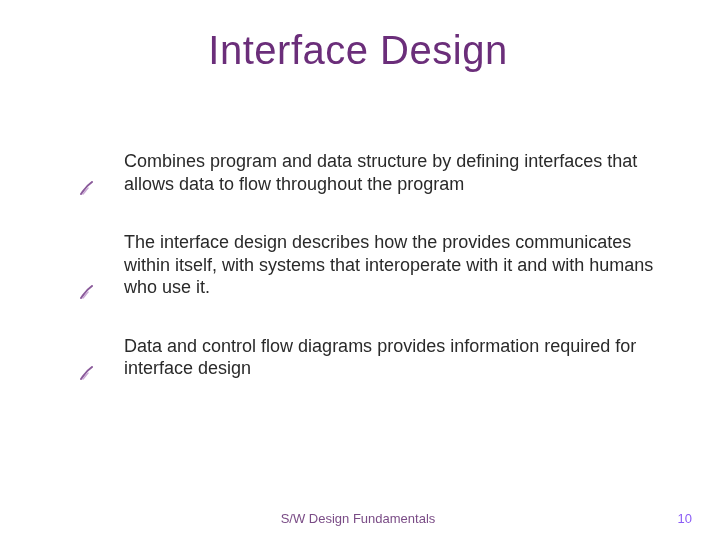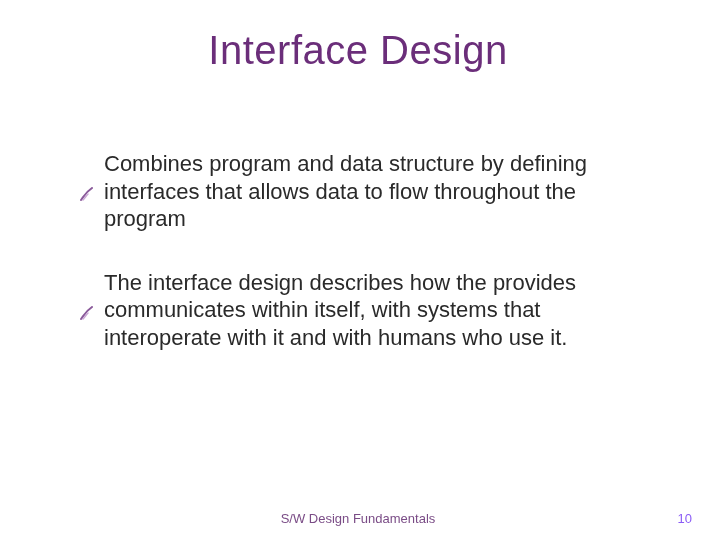--- a/index.html
+++ b/index.html
@@ -30,25 +30,26 @@
     letter-spacing: 0.5px;
   }
   .body {
     position: absolute;
     top: 150px;
     left: 80px;
     right: 60px;
   }
   .bullet {
     display: flex;
-    align-items: center;
+    align-items: flex-end;
     margin-bottom: 36px;
-    font-size: 22px;
+    font-size: 18px;
     color: #2a2a2a;
     line-height: 1.25;
+    gap: 20px;
   }
   .bullet .marker {
     flex: 0 0 auto;
     width: 14px;
     height: 14px;
     margin-top: 6px;
     margin-right: 10px;
   }
   .bullet .marker svg {
     display: block;
@@ -95,19 +96,28 @@
     <div class="bullet">
       <span class="marker">
         <svg width="14" height="14" viewBox="0 0 14 14">
           <path d="M1 13 C4 9, 6 5, 12 1" stroke="#8a5a9a" stroke-width="2" fill="none" stroke-linecap="round"></path>
           <path d="M3 13 C5 11, 6 9, 8 7" stroke="#c9a8d4" stroke-width="1.5" fill="none" stroke-linecap="round"></path>
         </svg>
       </span>
       <span class="text">The interface design describes how the provides communicates within itself, with systems that interoperate with it and with humans who use it.</span>
     </div>
 
+    <div class="bullet">
+      <span class="marker">
+        <svg width="14" height="14" viewBox="0 0 14 14">
+          <path d="M1 13 C4 9, 6 5, 12 1" stroke="#8a5a9a" stroke-width="2" fill="none" stroke-linecap="round"></path>
+          <path d="M3 13 C5 11, 6 9, 8 7" stroke="#c9a8d4" stroke-width="1.5" fill="none" stroke-linecap="round"></path>
+        </svg>
+      </span>
+      <span class="text">Data and control flow diagrams provides information required for interface design</span>
+    </div>
 
   </div>
 
   <div class="footer-center">S/W Design Fundamentals</div>
   <div class="footer-right">10</div>
 
 </div>
 
 </body></html>

